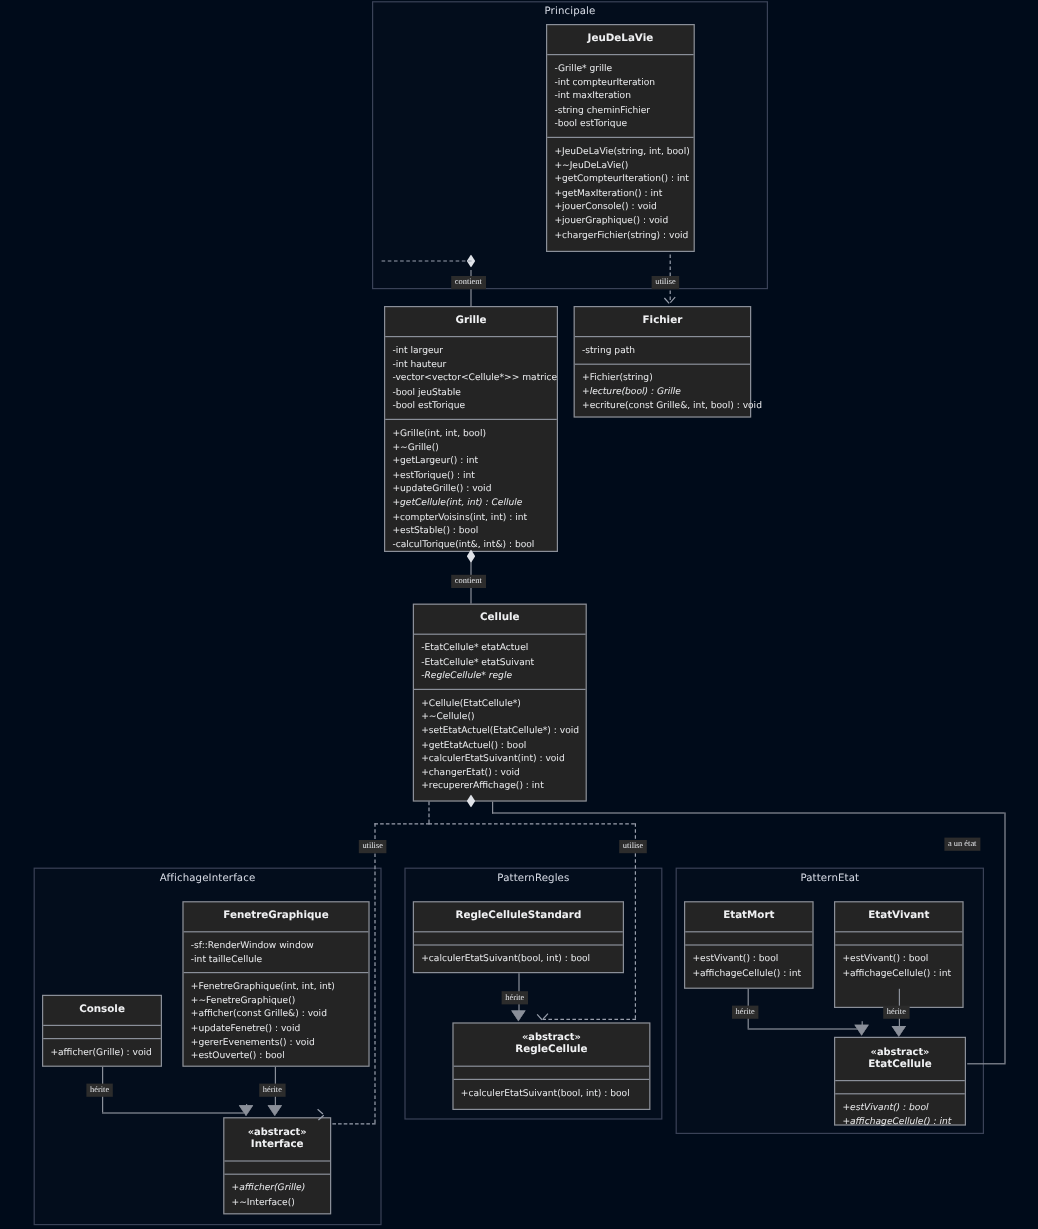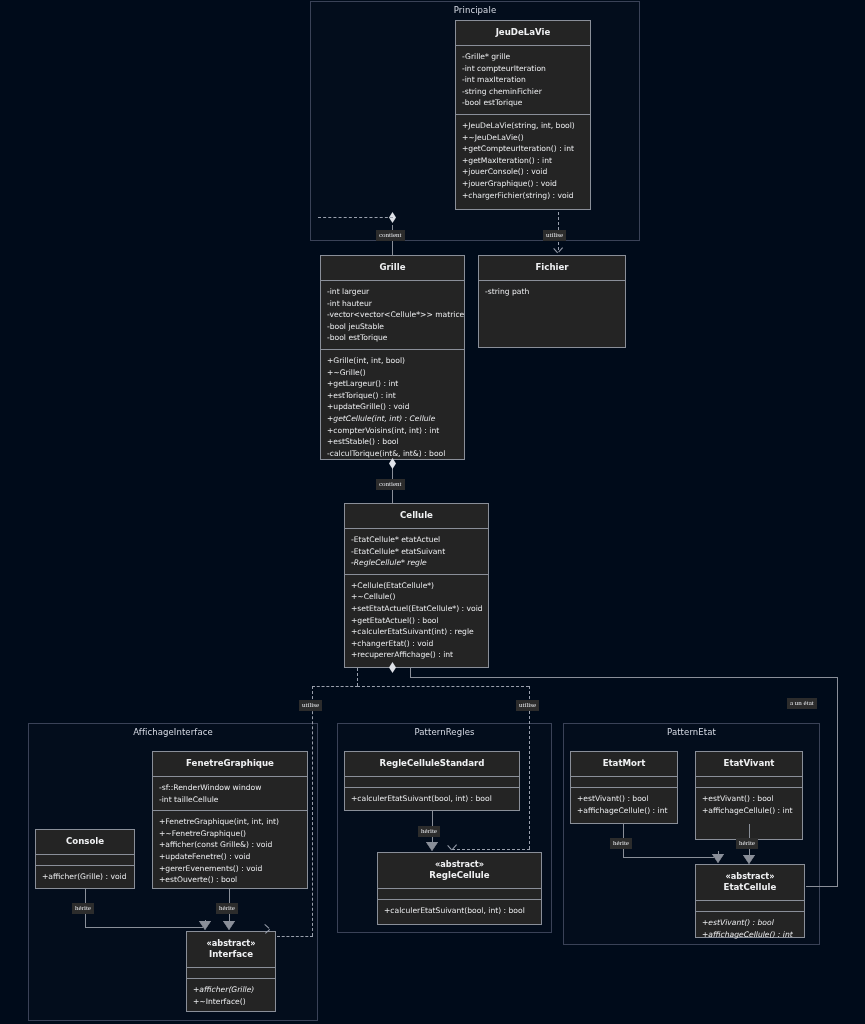--- a/index.html
+++ b/index.html
@@ -140,21 +140,21 @@
 </style>
 </head>
 <body>
 
 <div id="canvas">
 
   <div class="package" style="left:310px; top:1px; width:330px; height:240px;">
     <div class="package-title">Principale</div>
   </div>
 
-  <div class="cls" style="left:455px; top:20px; width:136px; height:190px;">
+  <div class="cls" style="left:455px; top:20px; width:124px; height:190px;">
     <div class="cls-header">JeuDeLaVie</div>
     <div class="cls-sec">
       <div>-Grille* grille</div>
       <div>-int compteurIteration</div>
       <div>-int maxIteration</div>
       <div>-string cheminFichier</div>
       <div>-bool estTorique</div>
     </div>
     <div class="cls-sec">
       <div>+JeuDeLaVie(string, int, bool)</div>
@@ -187,35 +187,40 @@
       <div>+estStable() : bool</div>
       <div>-calculTorique(int&amp;, int&amp;) : bool</div>
     </div>
   </div>
 
   <div class="cls" style="left:478px; top:255px; width:148px; height:93px;">
     <div class="cls-header">Fichier</div>
     <div class="cls-sec">
       <div>-string path</div>
     </div>
+    <div class="cls-sec">
+      <div>+Fichier(string)</div>
+      <div class="it">+lecture(bool) : Grille</div>
+      <div>+ecriture(const Grille&amp;, int, bool) : void</div>
+    </div>
   </div>
 
   <div class="cls" style="left:320px; top:503px; width:145px; height:165px;margin-left:24px;">
     <div class="cls-header">Cellule</div>
     <div class="cls-sec">
       <div>-EtatCellule* etatActuel</div>
       <div>-EtatCellule* etatSuivant</div>
       <div class="it">-RegleCellule* regle</div>
     </div>
     <div class="cls-sec">
       <div>+Cellule(EtatCellule*)</div>
       <div>+~Cellule()</div>
       <div>+setEtatActuel(EtatCellule*) : void</div>
       <div>+getEtatActuel() : bool</div>
-      <div>+calculerEtatSuivant(int) : regle</div>
+      <div>+calculerEtatSuivant(int) : void</div>
       <div>+changerEtat() : void</div>
       <div>+recupererAffichage() : int</div>
     </div>
   </div>
 
   <div class="package" style="left:28px; top:723px; width:290px; height:298px;">
     <div class="package-title">AffichageInterface</div>
   </div>
 
   <div class="cls" style="left:152px; top:751px; width:156px; height:138px;">

